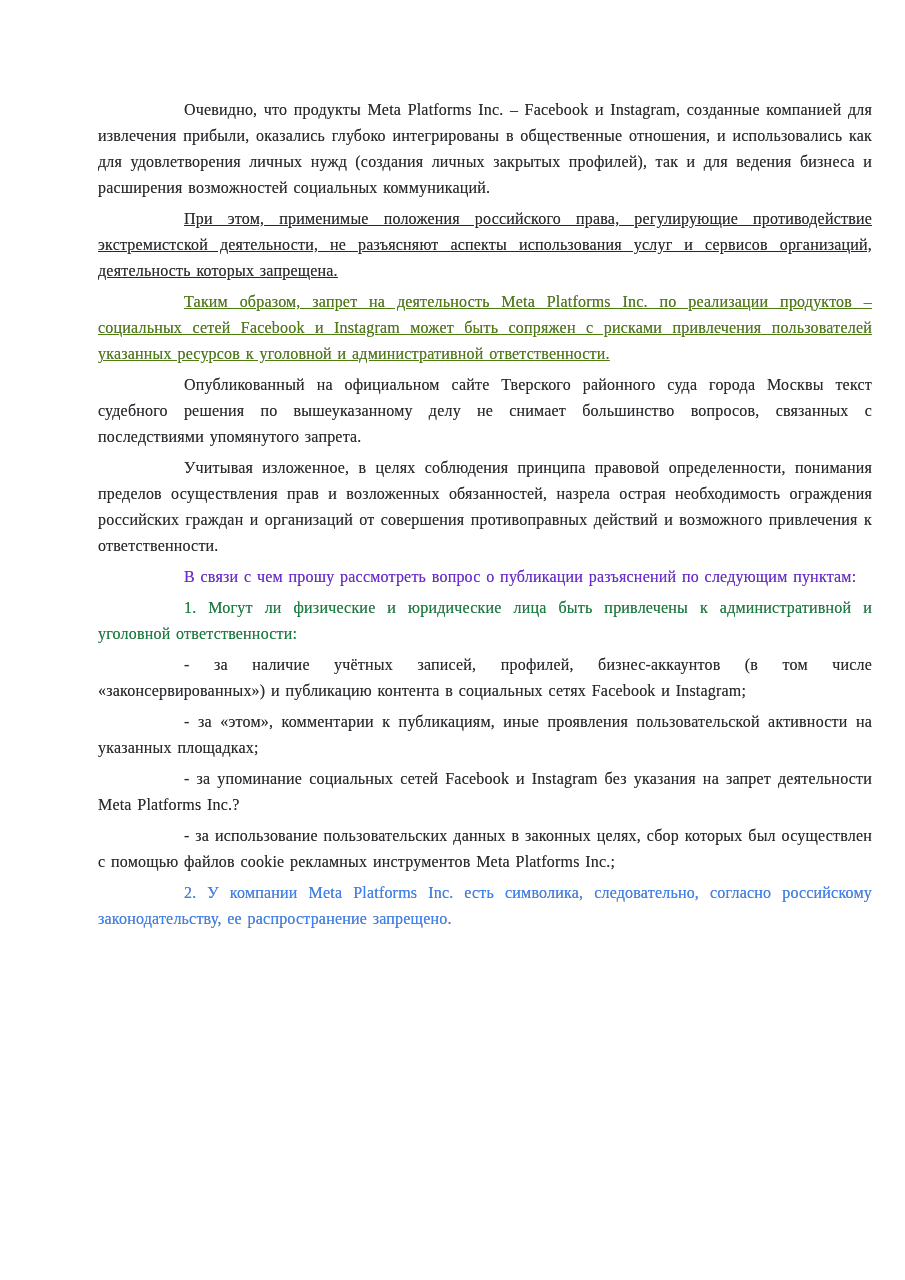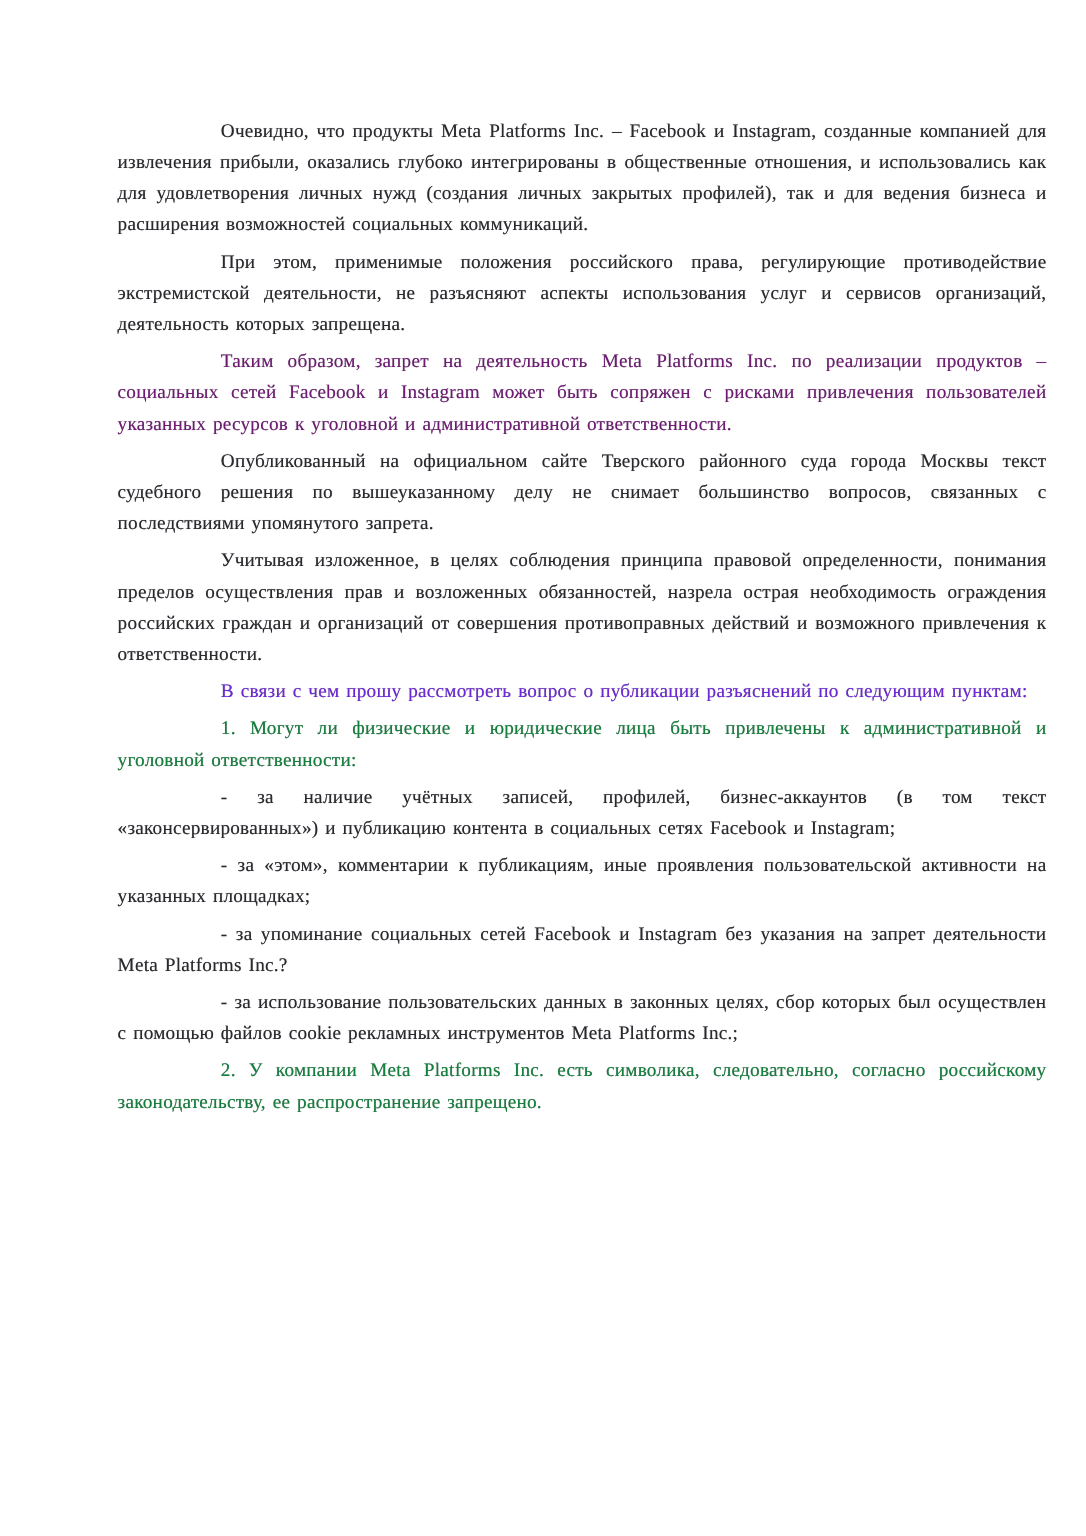--- a/index.html
+++ b/index.html
@@ -35,37 +35,37 @@
   }
 </style>
 </head>
 <body>
 
 <div class="page" style="background: rgb(255, 255, 255);">
   <div class="text-block">
 
       <p class="para" style="color: rgb(42, 42, 46);">Очевидно, что продукты Meta Platforms Inc. – Facebook и Instagram, созданные компанией для извлечения прибыли, оказались глубоко интегрированы в общественные отношения, и использовались как для удовлетворения личных нужд (создания личных закрытых профилей), так и для ведения бизнеса и расширения возможностей социальных коммуникаций.</p>
 
-      <p class="para" style="color: rgb(42, 42, 46);">При этом, применимые положения российского права, регулирующие противодействие экстремистской деятельности, не разъясняют аспекты использования услуг и сервисов организаций, деятельность которых запрещена.</p>
+      <p class="para" style="color: rgb(42, 42, 46); text-decoration: underline;">При этом, применимые положения российского права, регулирующие противодействие экстремистской деятельности, не разъясняют аспекты использования услуг и сервисов организаций, деятельность которых запрещена.</p>
 
-      <p class="para" style="color: #701a75;">Таким образом, запрет на деятельность Meta Platforms Inc. по реализации продуктов – социальных сетей Facebook и Instagram может быть сопряжен с рисками привлечения пользователей указанных ресурсов к уголовной и административной ответственности.</p>
+      <p class="para" style="color: #4d7c0f; text-decoration: underline;">Таким образом, запрет на деятельность Meta Platforms Inc. по реализации продуктов – социальных сетей Facebook и Instagram может быть сопряжен с рисками привлечения пользователей указанных ресурсов к уголовной и административной ответственности.</p>
 
       <p class="para" style="color: rgb(42, 42, 46);">Опубликованный на официальном сайте Тверского районного суда города Москвы текст судебного решения по вышеуказанному делу не снимает большинство вопросов, связанных с последствиями упомянутого запрета.</p>
 
       <p class="para" style="color: rgb(42, 42, 46);">Учитывая изложенное, в целях соблюдения принципа правовой определенности, понимания пределов осуществления прав и возложенных обязанностей, назрела острая необходимость ограждения российских граждан и организаций от совершения противоправных действий и возможного привлечения к ответственности.</p>
 
       <p class="para" style="color: #6d28d9;">В связи с чем прошу рассмотреть вопрос о публикации разъяснений по следующим пунктам:</p>
 
       <p class="para" style="color: #15803d; font-family: Liberation Serif, serif;">1. Могут ли физические и юридические лица быть привлечены к административной и уголовной ответственности:</p>
 
 
-      <p class="para" style="color: rgb(42, 42, 46);">- за наличие учётных записей, профилей, бизнес-аккаунтов (в том текст «законсервированных») и публикацию контента в социальных сетях Facebook и Instagram;</p>
+      <p class="para" style="color: rgb(42, 42, 46);">- за наличие учётных записей, профилей, бизнес-аккаунтов (в том числе «законсервированных») и публикацию контента в социальных сетях Facebook и Instagram;</p>
 
       <p class="para" style="color: rgb(42, 42, 46);">- за «этом», комментарии к публикациям, иные проявления пользовательской активности на указанных площадках;</p>
 
 
       <p class="para" style="color: rgb(42, 42, 46);">- за упоминание социальных сетей Facebook и Instagram без указания на запрет деятельности Meta Platforms Inc.?</p>
 
       <p class="para" style="color: rgb(42, 42, 46);">- за использование пользовательских данных в законных целях, сбор которых был осуществлен с помощью файлов cookie рекламных инструментов Meta Platforms Inc.;</p>
 
-      <p class="para" style="color: #15803d;">2. У компании Meta Platforms Inc. есть символика, следовательно, согласно российскому законодательству, ее распространение запрещено.</p>
+      <p class="para" style="color: #3b82f6;">2. У компании Meta Platforms Inc. есть символика, следовательно, согласно российскому законодательству, ее распространение запрещено.</p>
     </div>
 </div>
 
 </body></html>

